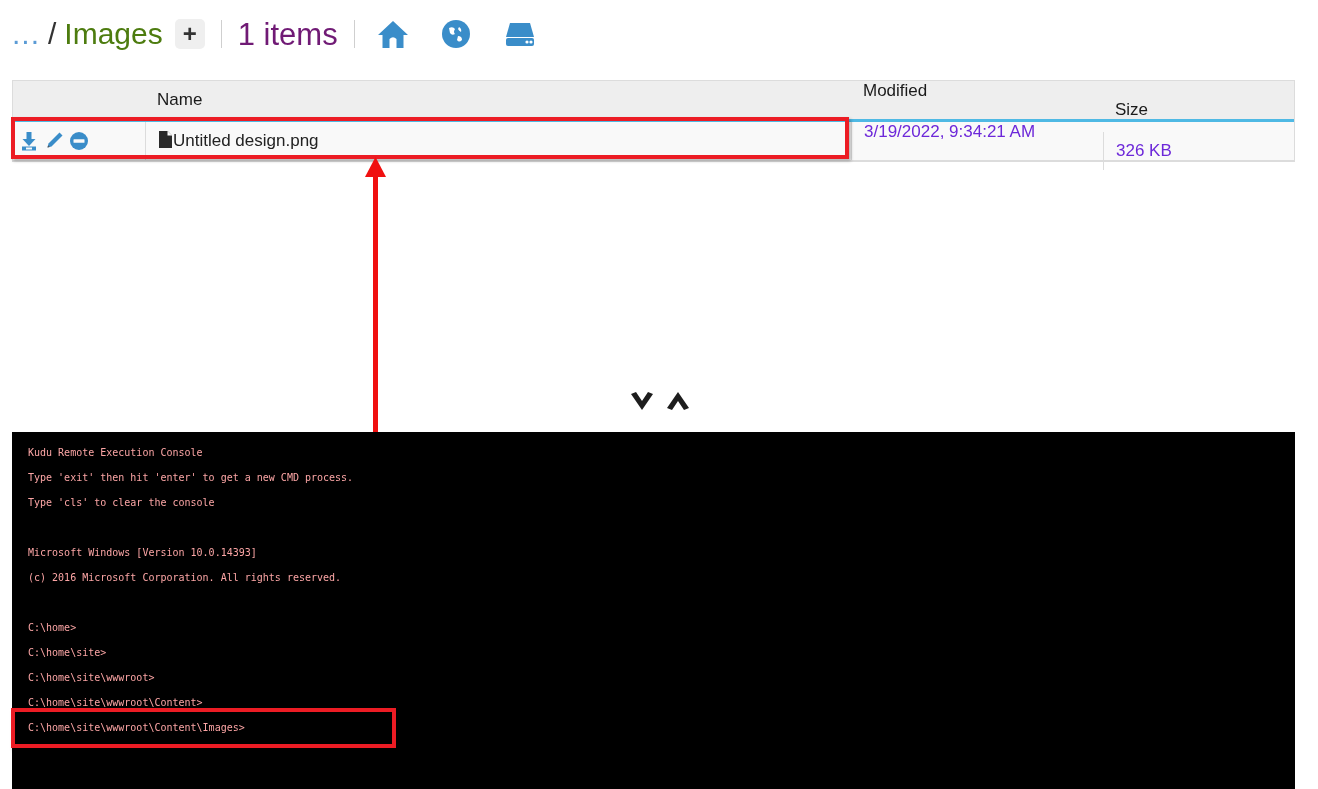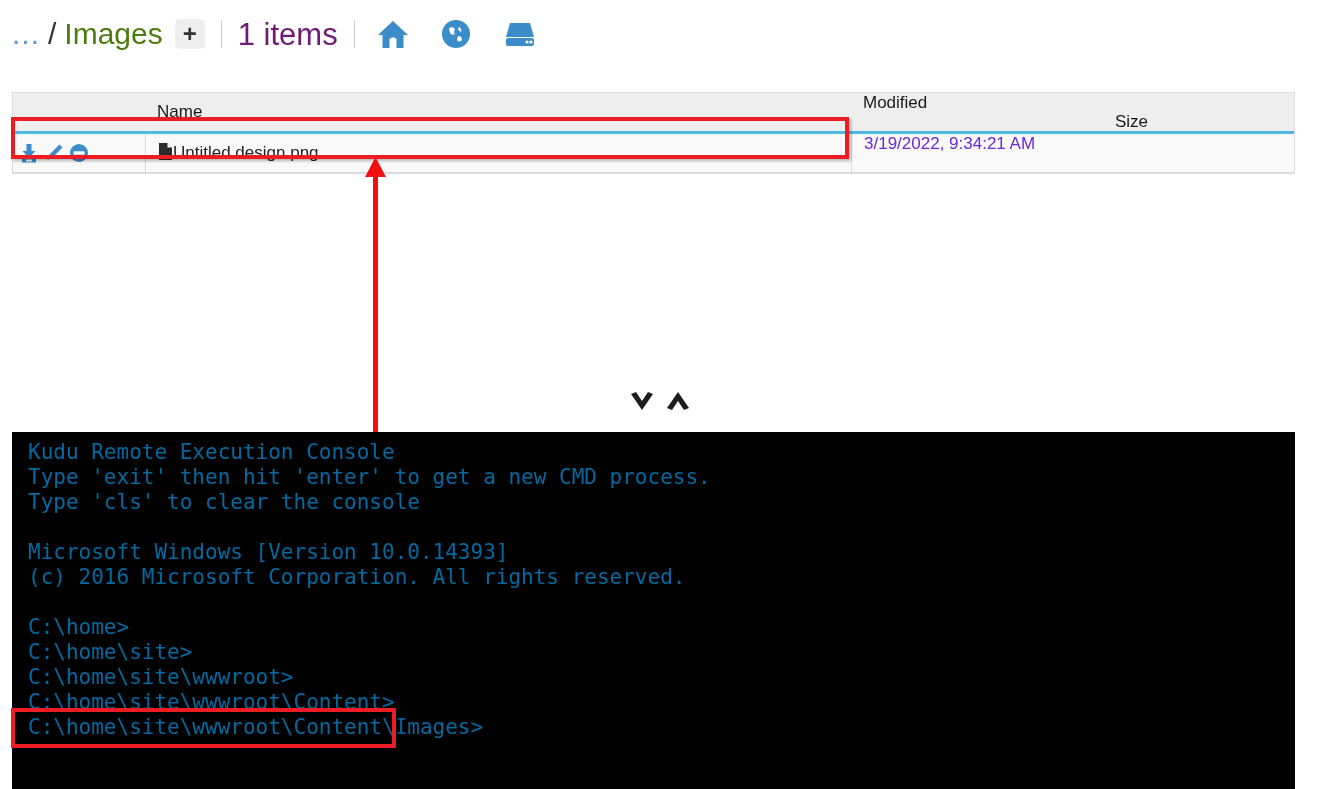--- a/index.html
+++ b/index.html
@@ -78,21 +78,21 @@
     align-items: center;
     gap: 32px;
     margin-left: 6px;
   }
   .ticon { cursor: pointer; display: inline-flex; }
 
   
   .table-wrap {
     position: absolute;
     left: 12px;
-    top: 92px;
+    top: 80px;
     width: 1283px;
     border: 1px solid #dcdcdc;
     border-top: 1px solid #dcdcdc;
     box-sizing: border-box;
     background: #fff;
   }
   .thead {
     display: flex;
     background: #eeeeee;
     height: 38px;
@@ -156,23 +156,23 @@
     width: 1283px;
     height: 357px;
     background: #000000;
     box-sizing: border-box;
     padding: 8px 0 0 16px;
     overflow: hidden;
   }
   .console pre {
     margin: 0;
     font-family: "DejaVu Sans Mono", "Liberation Mono", monospace;
-    font-size: 21px;
+    font-size: 10px;
     line-height: 25px;
-    color: #0369a1;
+    color: #fca5a5;
     white-space: pre;
   }
   .redbox-prompt {
     position: absolute;
     left: 11px;
     top: 708px;
     width: 385px;
     height: 40px;
     border: 4px solid #ec1c24;
     box-sizing: border-box;
@@ -269,20 +269,23 @@
             <path d="M9.5 1 L14 5.5 L9.5 5.5 Z" fill="#ffffff"></path>
           </svg>
         </span>
         <span class="fname">Untitled design.png</span>
       </div>
 
       <div class="c-mod">
         <span class="cell-text">3/19/2022, 9:34:21 AM</span>
       </div>
 
+      <div class="c-size">
+        <span class="cell-text">326 KB</span>
+      </div>
     </div>
   </div>
 
   <div class="redbox-row"></div>
 
   <svg class="arrow-svg" width="32" height="560" viewBox="0 0 32 560">
     <rect x="13" y="18" width="5" height="545" fill="#f01010"></rect>
     <path d="M15.5 2 L26 22 L5 22 Z" fill="#f01010"></path>
   </svg>
 

